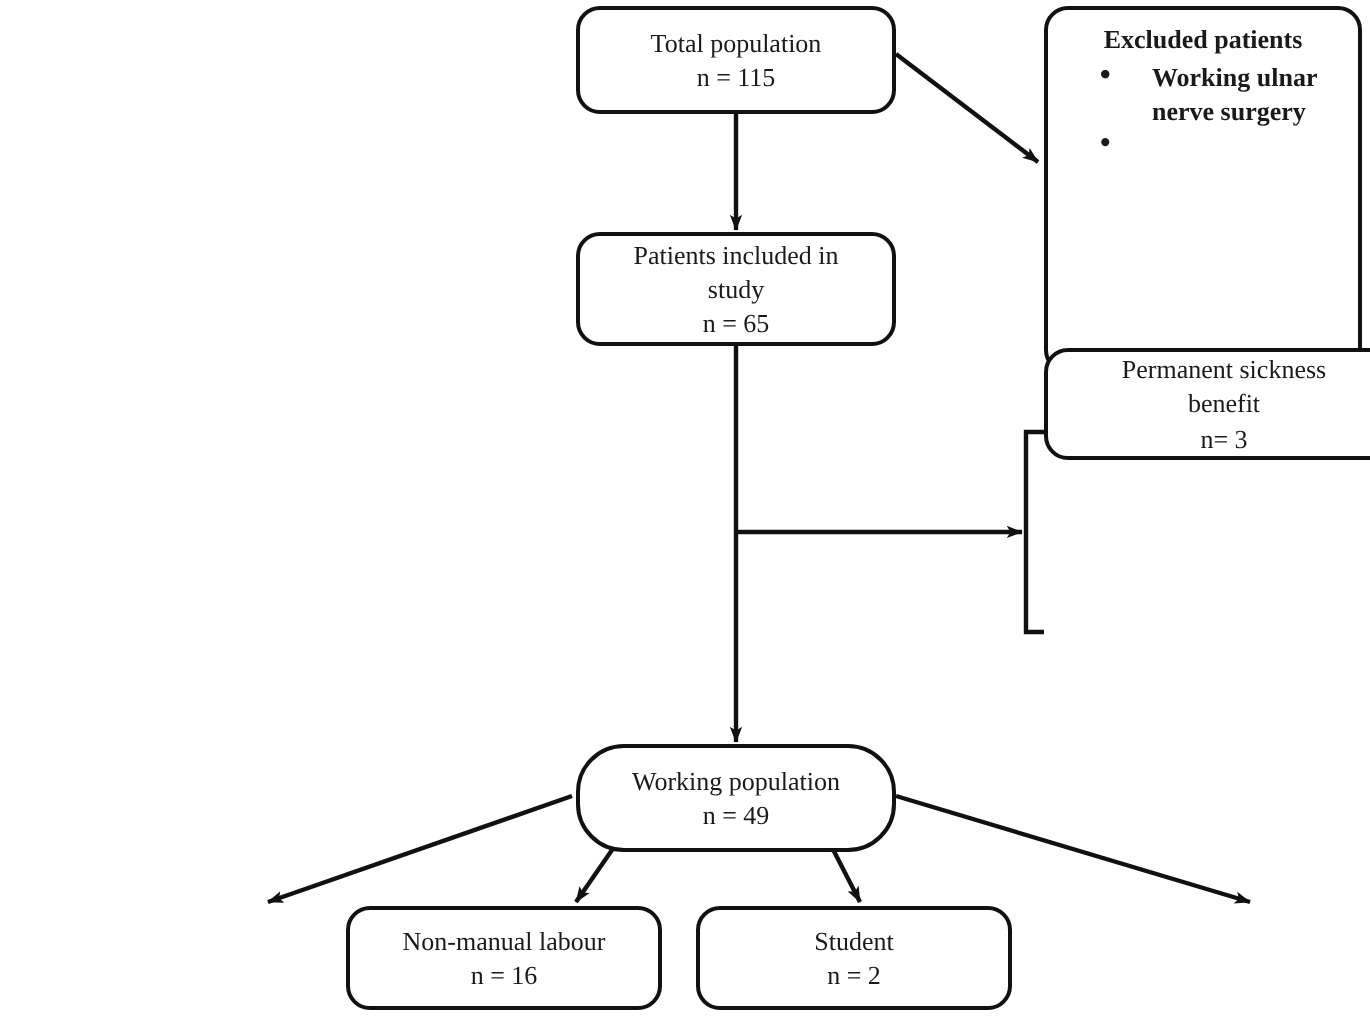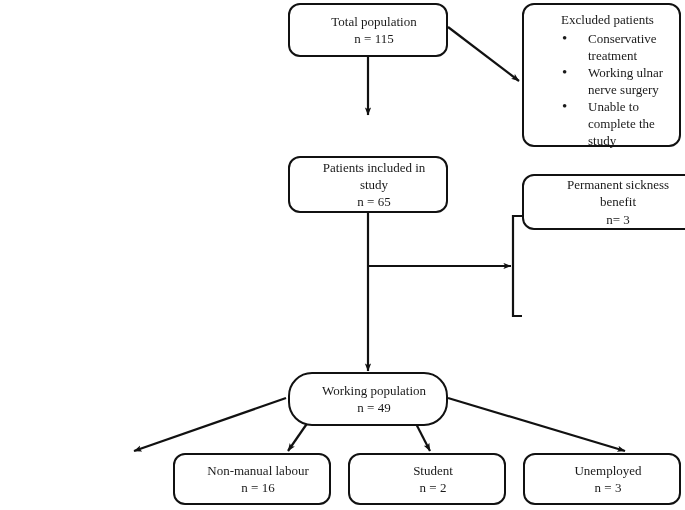--- a/index.html
+++ b/index.html
@@ -31,21 +31,20 @@
     border-radius: 12px;
     background: #ffffff;
     display: flex;
     flex-direction: column;
     align-items: center;
     justify-content: center;
     text-align: center;
     font-size: 13px;
     line-height: 1.32;
     z-index: 2;
-    padding-left: 12px;
   }
   .node .line {
     display: block;
     white-space: nowrap;
   }
   .node.excluded {
     justify-content: flex-start;
     padding-top: 7px;
     align-items: stretch;
   }
@@ -100,41 +99,39 @@
     <line x1="315" y1="412" x2="288" y2="451" stroke="#111111" stroke-width="2.2" marker-end="url(#arrow)"></line>
     <line x1="410" y1="412" x2="430" y2="451" stroke="#111111" stroke-width="2.2" marker-end="url(#arrow)"></line>
     <line x1="448" y1="398" x2="625" y2="451" stroke="#111111" stroke-width="2.2" marker-end="url(#arrow)"></line>
   </svg>
 
   <div class="node" style="left:288px; top:3px; width:160px; height:54px;">
     <span class="line">Total population</span>
     <span class="line">n = 115</span>
   </div>
 
-  <div class="node excluded" style="left:522px; top:3px; width:159px; height:144px;">
+  <div class="node excluded" style="left:522px; top:3px; width:159px; height:184px;font-weight:bold;">
     <div class="excl-head">
       <span class="line">Excluded patients</span>
     </div>
     <ul class="excl-list">
       <li>
         <span class="bullet">•</span>
-        <span>Conservative treatment</span>
       </li>
       <li>
         <span class="bullet">•</span>
         <span>Working ulnar nerve surgery</span>
       </li>
       <li>
         <span class="bullet">•</span>
-        <span>Unable to complete the study</span>
       </li>
     </ul>
   </div>
 
-  <div class="node" style="left:288px; top:116px; width:160px; height:57px;margin-top:40px;">
+  <div class="node" style="left:288px; top:116px; width:160px; height:57px;">
     <span class="line">Patients included in</span>
     <span class="line">study</span>
     <span class="line">n = 65</span>
   </div>
 
   <div class="node" style="left:522px; top:174px; width:180px; height:56px;">
     <span class="line">Permanent sickness</span>
     <span class="line">benefit</span>
     <span class="line">n= 3</span>
   </div>
@@ -149,18 +146,14 @@
   <div class="node" style="left:173px; top:453px; width:158px; height:52px;border-radius:12px;">
     <span class="line">Non-manual labour</span>
     <span class="line">n = 16</span>
   </div>
 
   <div class="node" style="left:348px; top:453px; width:158px; height:52px;">
     <span class="line">Student</span>
     <span class="line">n = 2</span>
   </div>
 
-  <div class="node" style="left:523px; top:453px; width:158px; height:52px;">
-    <span class="line">Unemployed</span>
-    <span class="line">n = 3</span>
-  </div>
 
 </div>
 
 </body></html>

